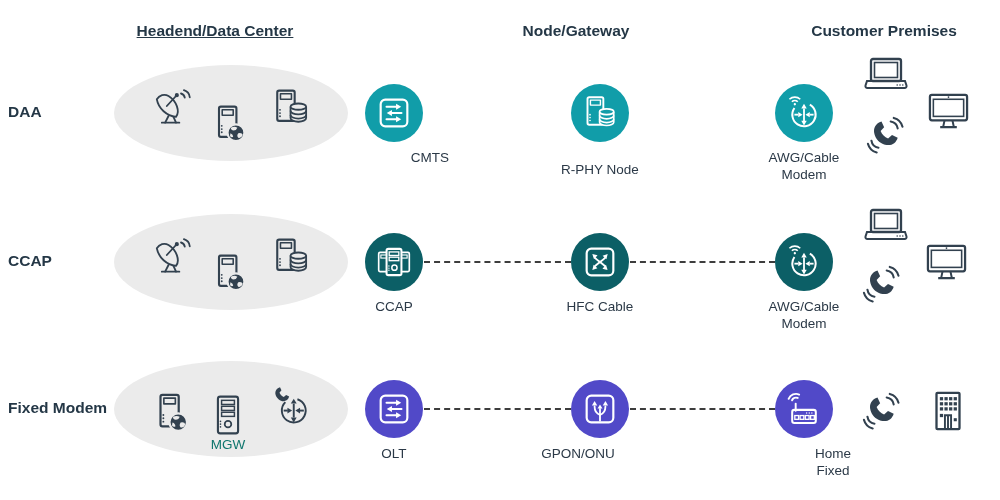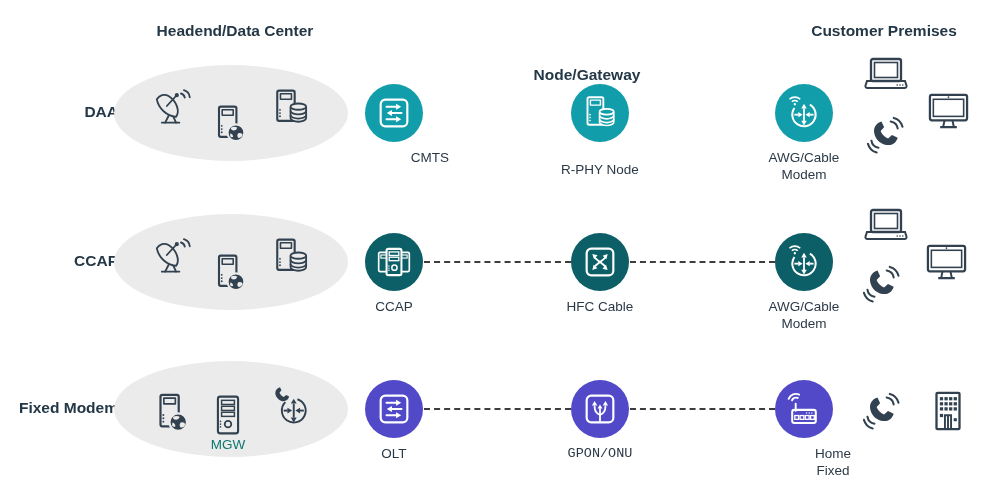--- a/index.html
+++ b/index.html
@@ -1,20 +1,20 @@
 <!DOCTYPE html>
 <html><head>
 <meta charset="utf-8">
 <style>
   html,body{margin:0;padding:0;background:#fff;}
   .canvas{position:relative;width:1000px;height:500px;background:#ffffff;
           font-family:"Liberation Sans",sans-serif;overflow:hidden;}
   .col-header{position:absolute;top:22px;width:300px;text-align:center;
               font-size:15.5px;font-weight:bold;color:#243746;}
-  .row-label{position:absolute;left:8px;width:110px;text-align:right;
+  .row-label{position:absolute;left:8px;width:110px;text-align:left;
              font-size:15.5px;font-weight:bold;color:#243746;}
   .ellipse{position:absolute;width:234px;height:96px;border-radius:50%;
            background:#EBEBEB;}
   .inkicon{position:absolute;color:#32414F;--bg:#EBEBEB;}
   .device{position:absolute;color:#32414F;--bg:#ffffff;}
   .circle{position:absolute;width:58px;height:58px;border-radius:50%;
           background:var(--cc);--bg:var(--cc);color:#fff;
           display:flex;align-items:center;justify-content:center;}
   .teal{--cc:#119DA9;} .dteal{--cc:#0C5F66;} .purple{--cc:#5149C8;}
   .caption{position:absolute;width:110px;text-align:center;font-size:13.5px;
@@ -264,22 +264,22 @@
     <g fill="none" stroke="currentColor" stroke-width="2">
       <path d="M20.8 43 V28.5 H27.2 V43"></path>
       <line x1="24" y1="28.5" x2="24" y2="43"></line>
     </g>
   </symbol>
 </defs>
 </svg>
 
 <div class="canvas">
 
-  <div class="col-header" style="left:85px;">Headend/Data Center</div>
-  <div class="col-header" style="left:437px;margin-top:44px;">Node/Gateway</div>
+  <div class="col-header" style="left:65px;text-decoration:underline;">Headend/Data Center</div>
+  <div class="col-header" style="left:426px;">Node/Gateway</div>
   <div class="col-header" style="left:734px;">Customer Premises</div>
 
   <div>
     <div class="row-label" style="top:103px;">DAA</div>
     <div class="ellipse" style="left:114px;top:65px;"></div>
     <span class="inkicon" style="left:151px;top:86px;">
         <svg width="40" height="40">
           <use href="#sym-dish"></use>
         </svg>
       </span>
@@ -457,21 +457,21 @@
         <span></span>
       </div>
 
     <div class="circle purple" style="left:571px;top:380px;">
         <span>
           <svg width="40" height="40">
             <use href="#sym-gpon"></use>
           </svg>
         </span>
       </div>
-    <div class="caption" style="left:545px;top:445px;font-family:Liberation Mono, monospace;">
+    <div class="caption" style="left:523px;top:445px;">
         <span>GPON/ONU</span>
         <span></span>
       </div>
 
     <div class="circle purple" style="left:775px;top:380px;">
         <span>
           <svg width="42" height="42">
             <use href="#sym-home-router"></use>
           </svg>
         </span>

